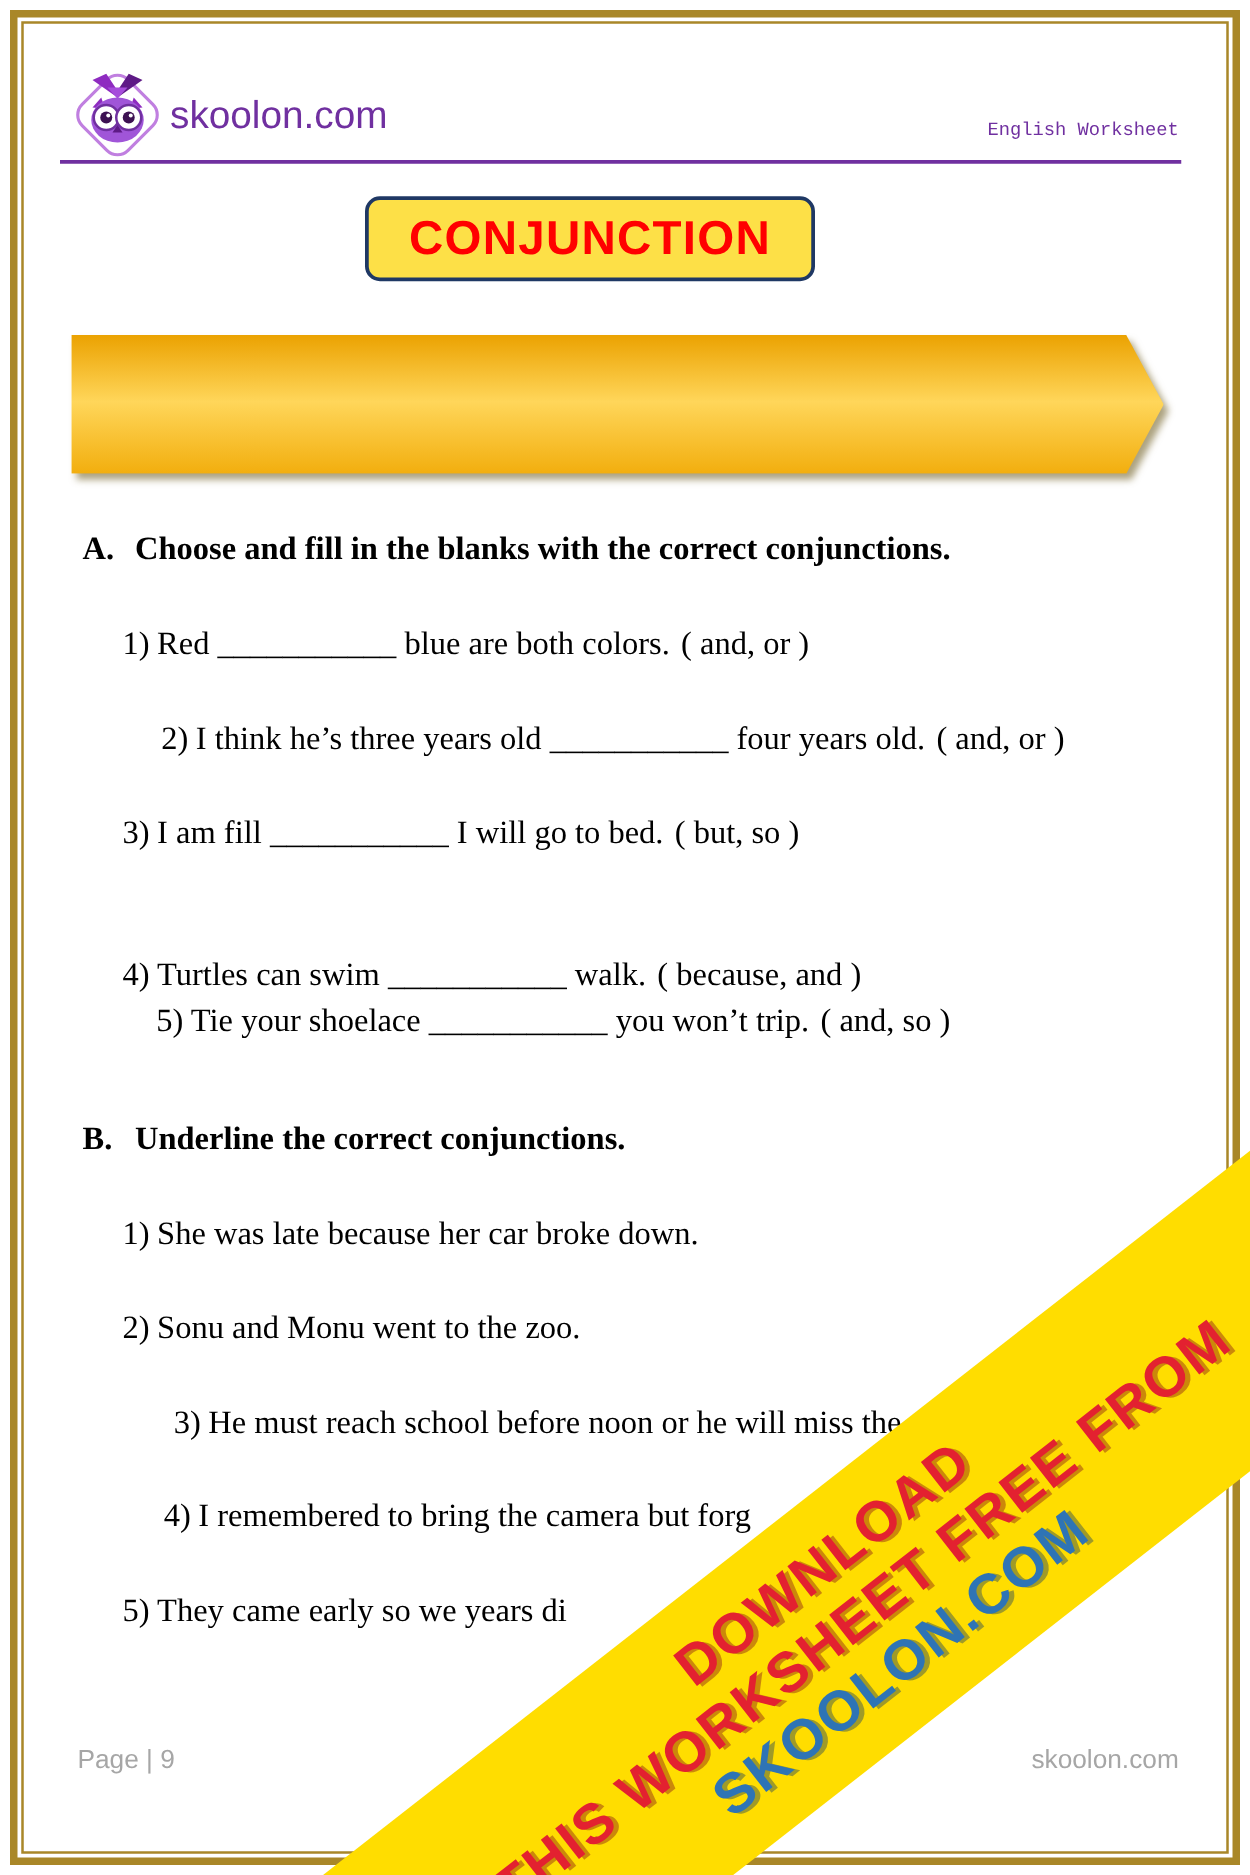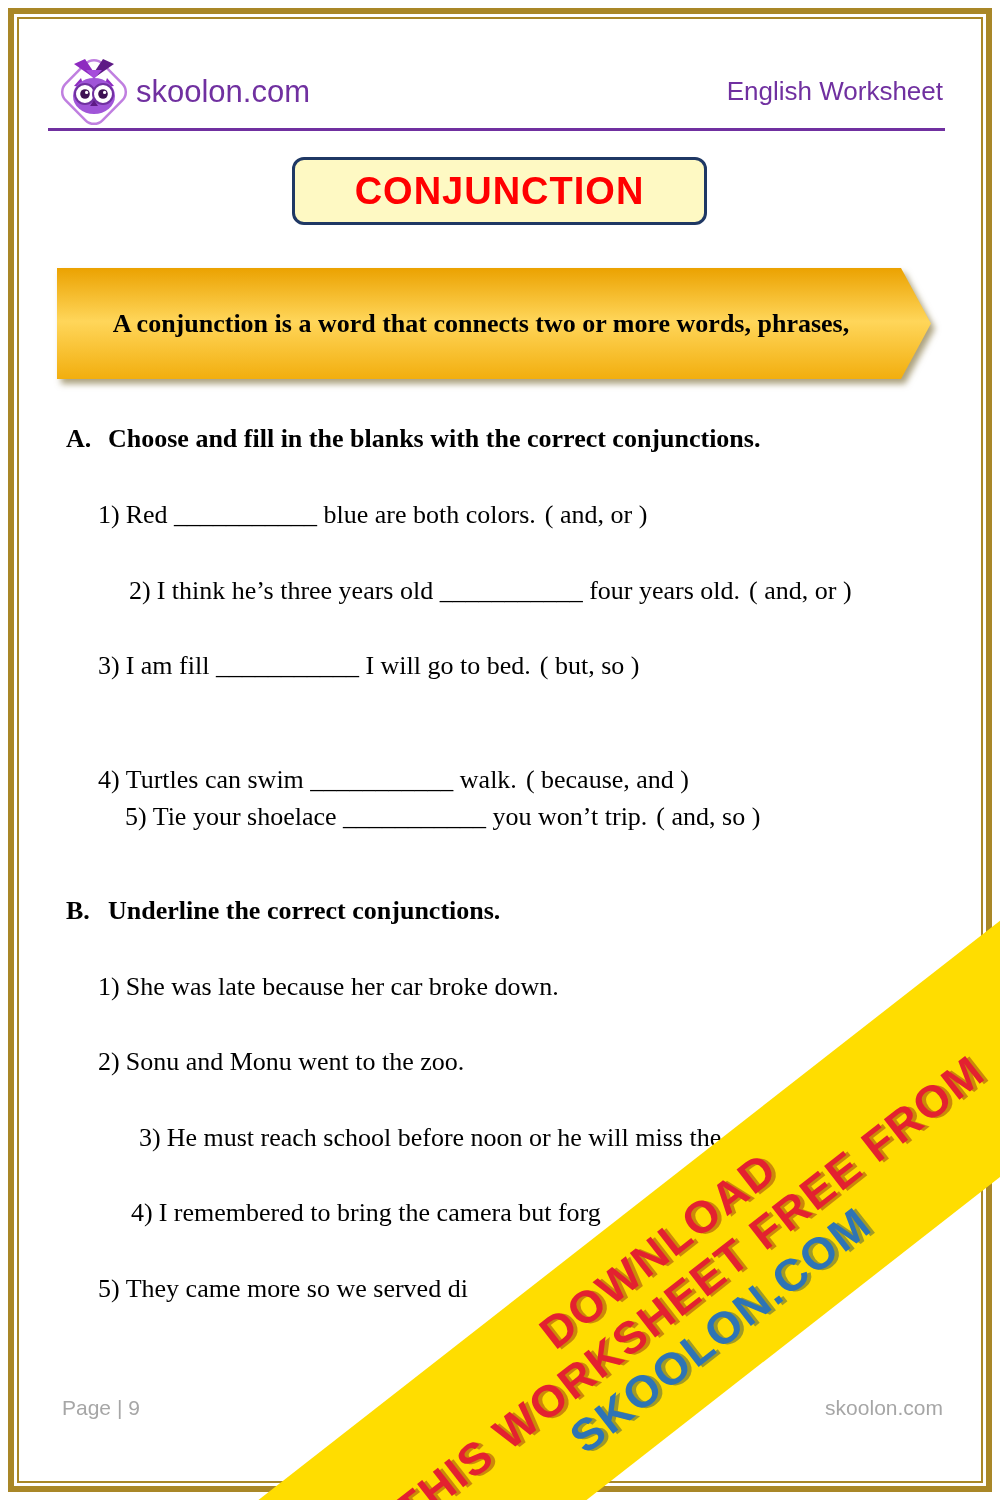--- a/index.html
+++ b/index.html
@@ -9,27 +9,27 @@
     font-family:"Liberation Serif", serif; color:#000;
   }
   
   .frame-outer { position:absolute; inset:8px; border:6px solid #a98728; z-index:5; pointer-events:none; }
   .frame-inner { position:absolute; inset:17px; border:2px solid #a98728; z-index:5; pointer-events:none; }
 
   
   .logo { position:absolute; left:50px; top:48px; width:88px; height:88px; z-index:10; }
   .logo-text { position:absolute; left:136px; top:74px; font-family:"Liberation Sans",sans-serif;
     font-size:31px; color:#7030a0; z-index:10; }
-  .header-right { position:absolute; right:57px; top:76px; font-family:Liberation Sans, sans-serif;
-    font-size:26px; color:#7030a0; z-index:10; }
+  .header-right { position:absolute; right:57px; top:96px; font-family:Liberation Mono, monospace;
+    font-size:15px; color:#7030a0; z-index:10; }
   .header-divider { position:absolute; left:48px; top:128px; width:897px; height:3px; background:#7030a0; z-index:10; }
 
   
-  .title-box { position:absolute; left:292px; top:157px; width:415px; height:68px; border:3px solid #1f3864;
-    border-radius:12px; display:flex; align-items:center; justify-content:center; z-index:10; background:#fef9c3; }
+  .title-box { position:absolute; left:292px; top:157px; width:360px; height:68px; border:3px solid #1f3864;
+    border-radius:12px; display:flex; align-items:center; justify-content:center; z-index:10; background:#fde047; }
   .title-box span { font-family:"Liberation Sans",sans-serif; font-weight:bold; font-size:38px;
     letter-spacing:1px; color:#ff0000; }
 
   
   .banner-wrap { position:absolute; left:57px; top:268px; width:874px; height:111px; z-index:10;
     filter:drop-shadow(4px 5px 3px rgba(90,70,0,0.5)); }
   .banner { width:100%; height:100%;
     clip-path:polygon(0 0, calc(100% - 30px) 0, 100% 50%, calc(100% - 30px) 100%, 0 100%);
     background:linear-gradient(to bottom, #eba201 0%, #ffd65a 48%, #f2ae0e 100%);
     display:flex; flex-direction:column; align-items:center; justify-content:center; padding-right:26px; }
@@ -86,21 +86,20 @@
 <div class="logo-text">skoolon.com</div>
 <div class="header-right">English Worksheet</div>
 <div class="header-divider"></div>
 
 <div class="title-box">
   <span>CONJUNCTION</span>
 </div>
 
 <div class="banner-wrap">
   <div class="banner">
-    <div>A conjunction is a word that connects two or more words, phrases,</div>
   </div>
 </div>
 
 <div class="sec-heading hA">
   <span class="lbl">A.</span>
   <span>Choose and fill in the blanks with the correct conjunctions.</span>
 </div>
 
 <div class="q-row a1">
   <span class="num">1)</span><span>Red ___________ blue are both colors.</span><span class="opts">( and, or )</span>
@@ -129,21 +128,21 @@
 <div class="q-row b2">
   <span class="num">2)</span><span>Sonu and Monu went to the zoo.</span>
 </div>
 <div class="q-row b3">
   <span class="num">3)</span><span>He must reach school before noon or he will miss the</span>
 </div>
 <div class="q-row b4">
   <span class="num">4)</span><span>I remembered to bring the camera but forg</span>
 </div>
 <div class="q-row b5">
-  <span class="num">5)</span><span>They came more so we served di</span>
+  <span class="num">5)</span><span>They came early so we years di</span>
 </div>
 
 <div class="footer-page">Page | 9</div>
 <div class="footer-site">skoolon.com</div>
 
 <div class="watermark">
   <div class="wm-red">DOWNLOAD</div>
   <div class="wm-red">THIS WORKSHEET FREE FROM</div>
   <div class="wm-blue">SKOOLON.COM</div>
 </div>

